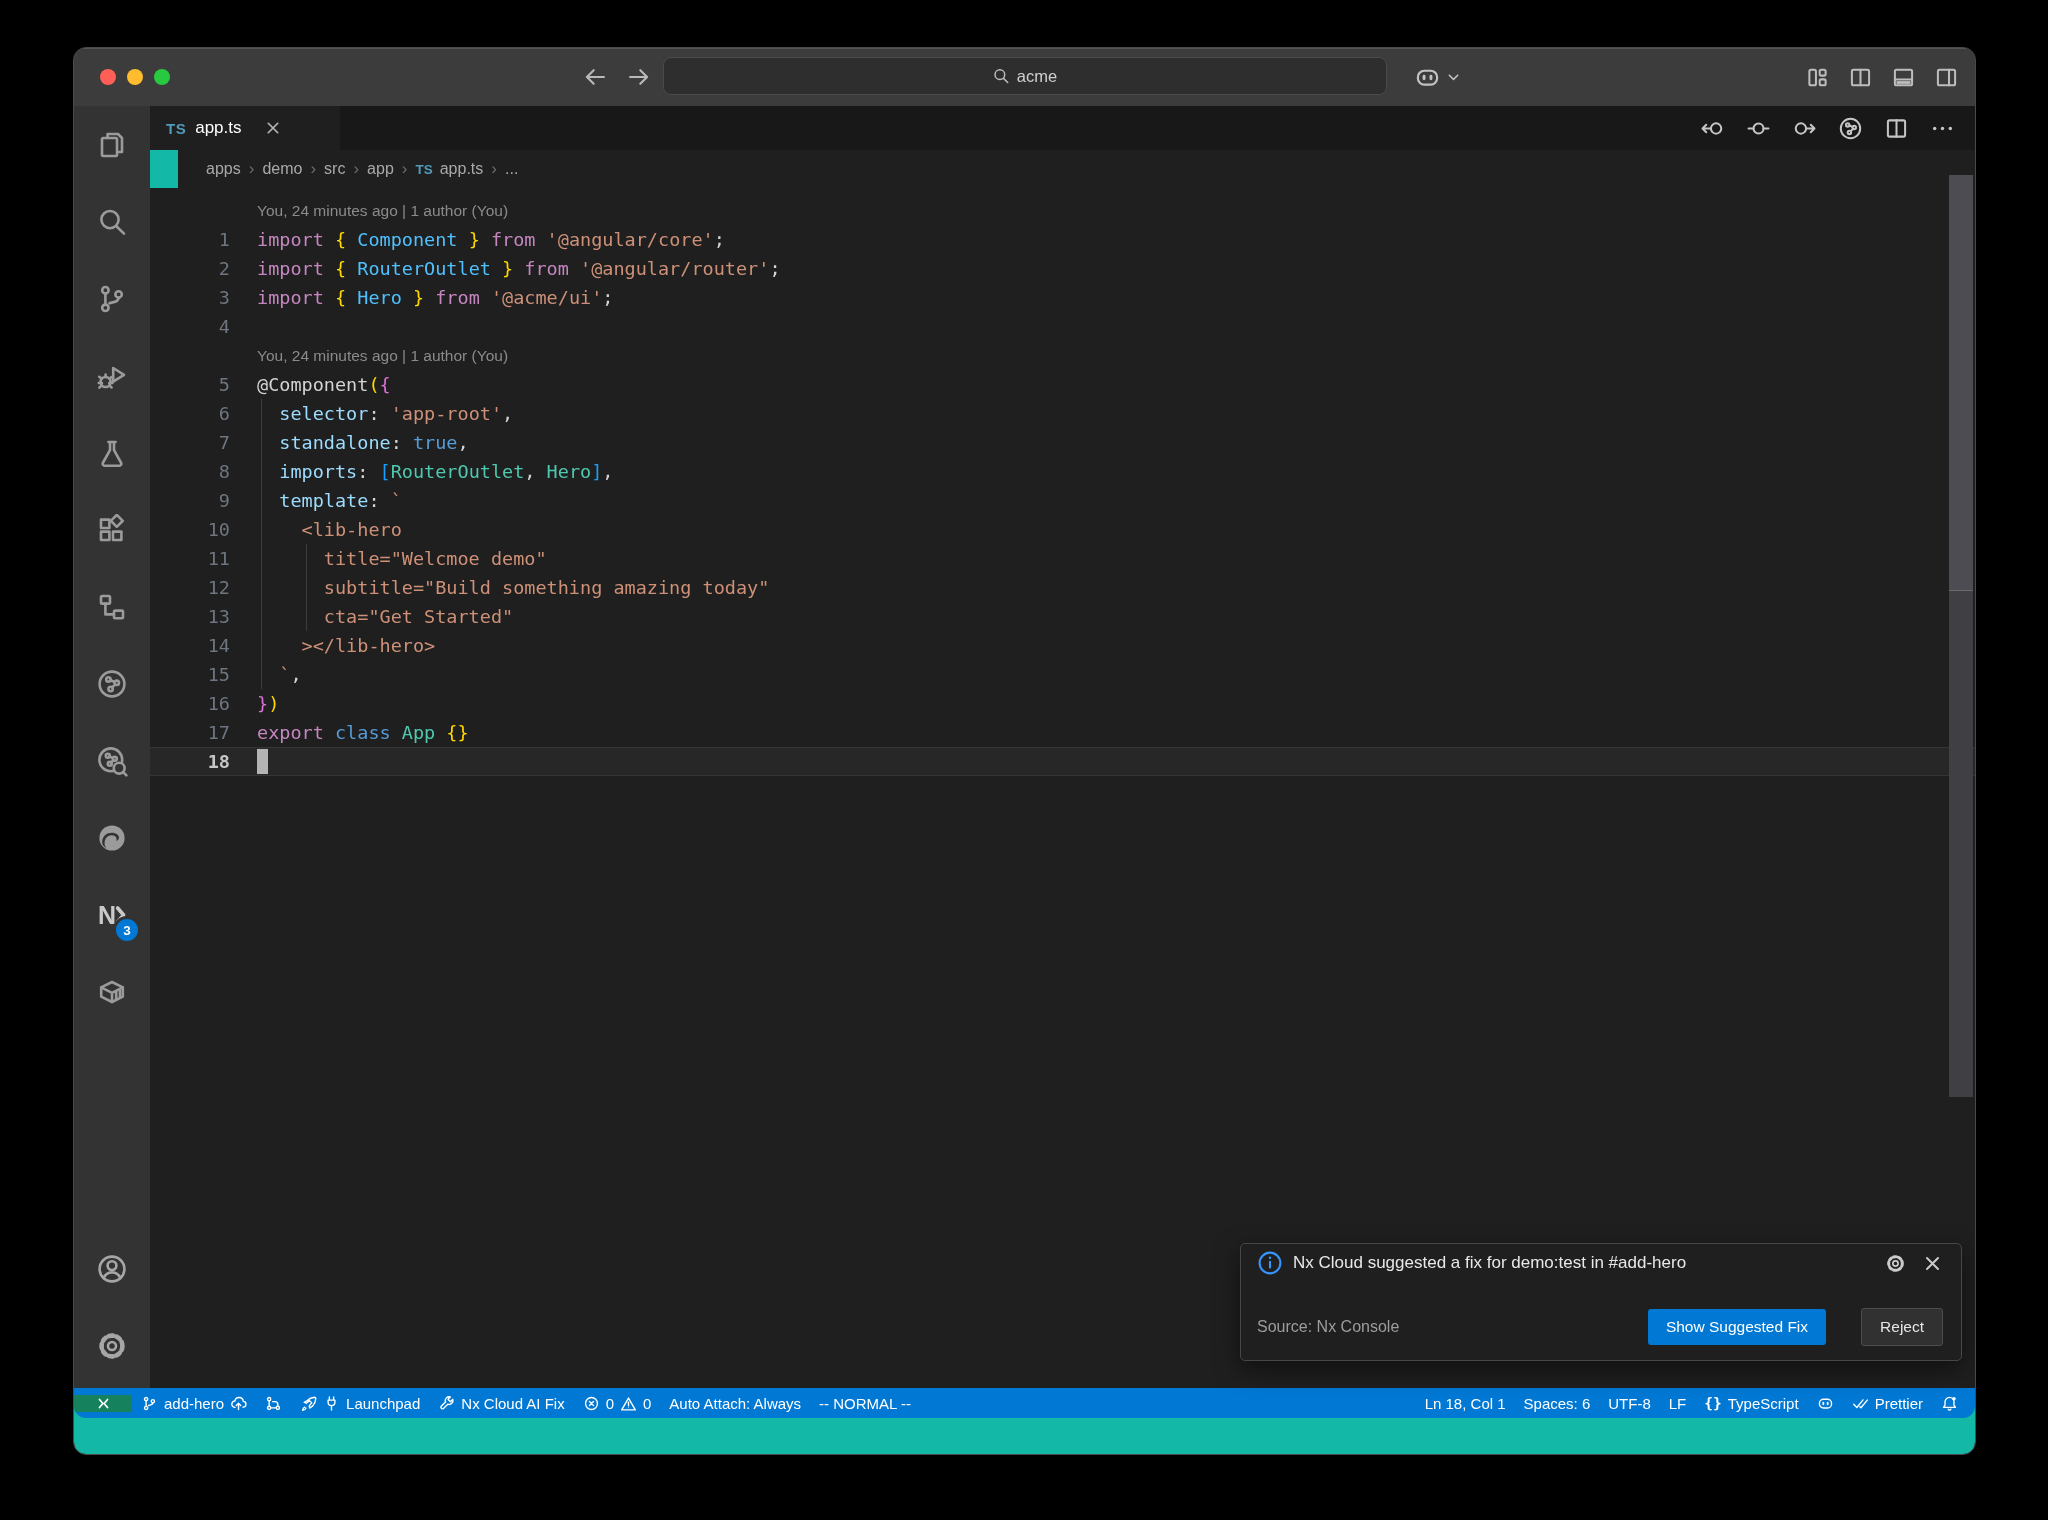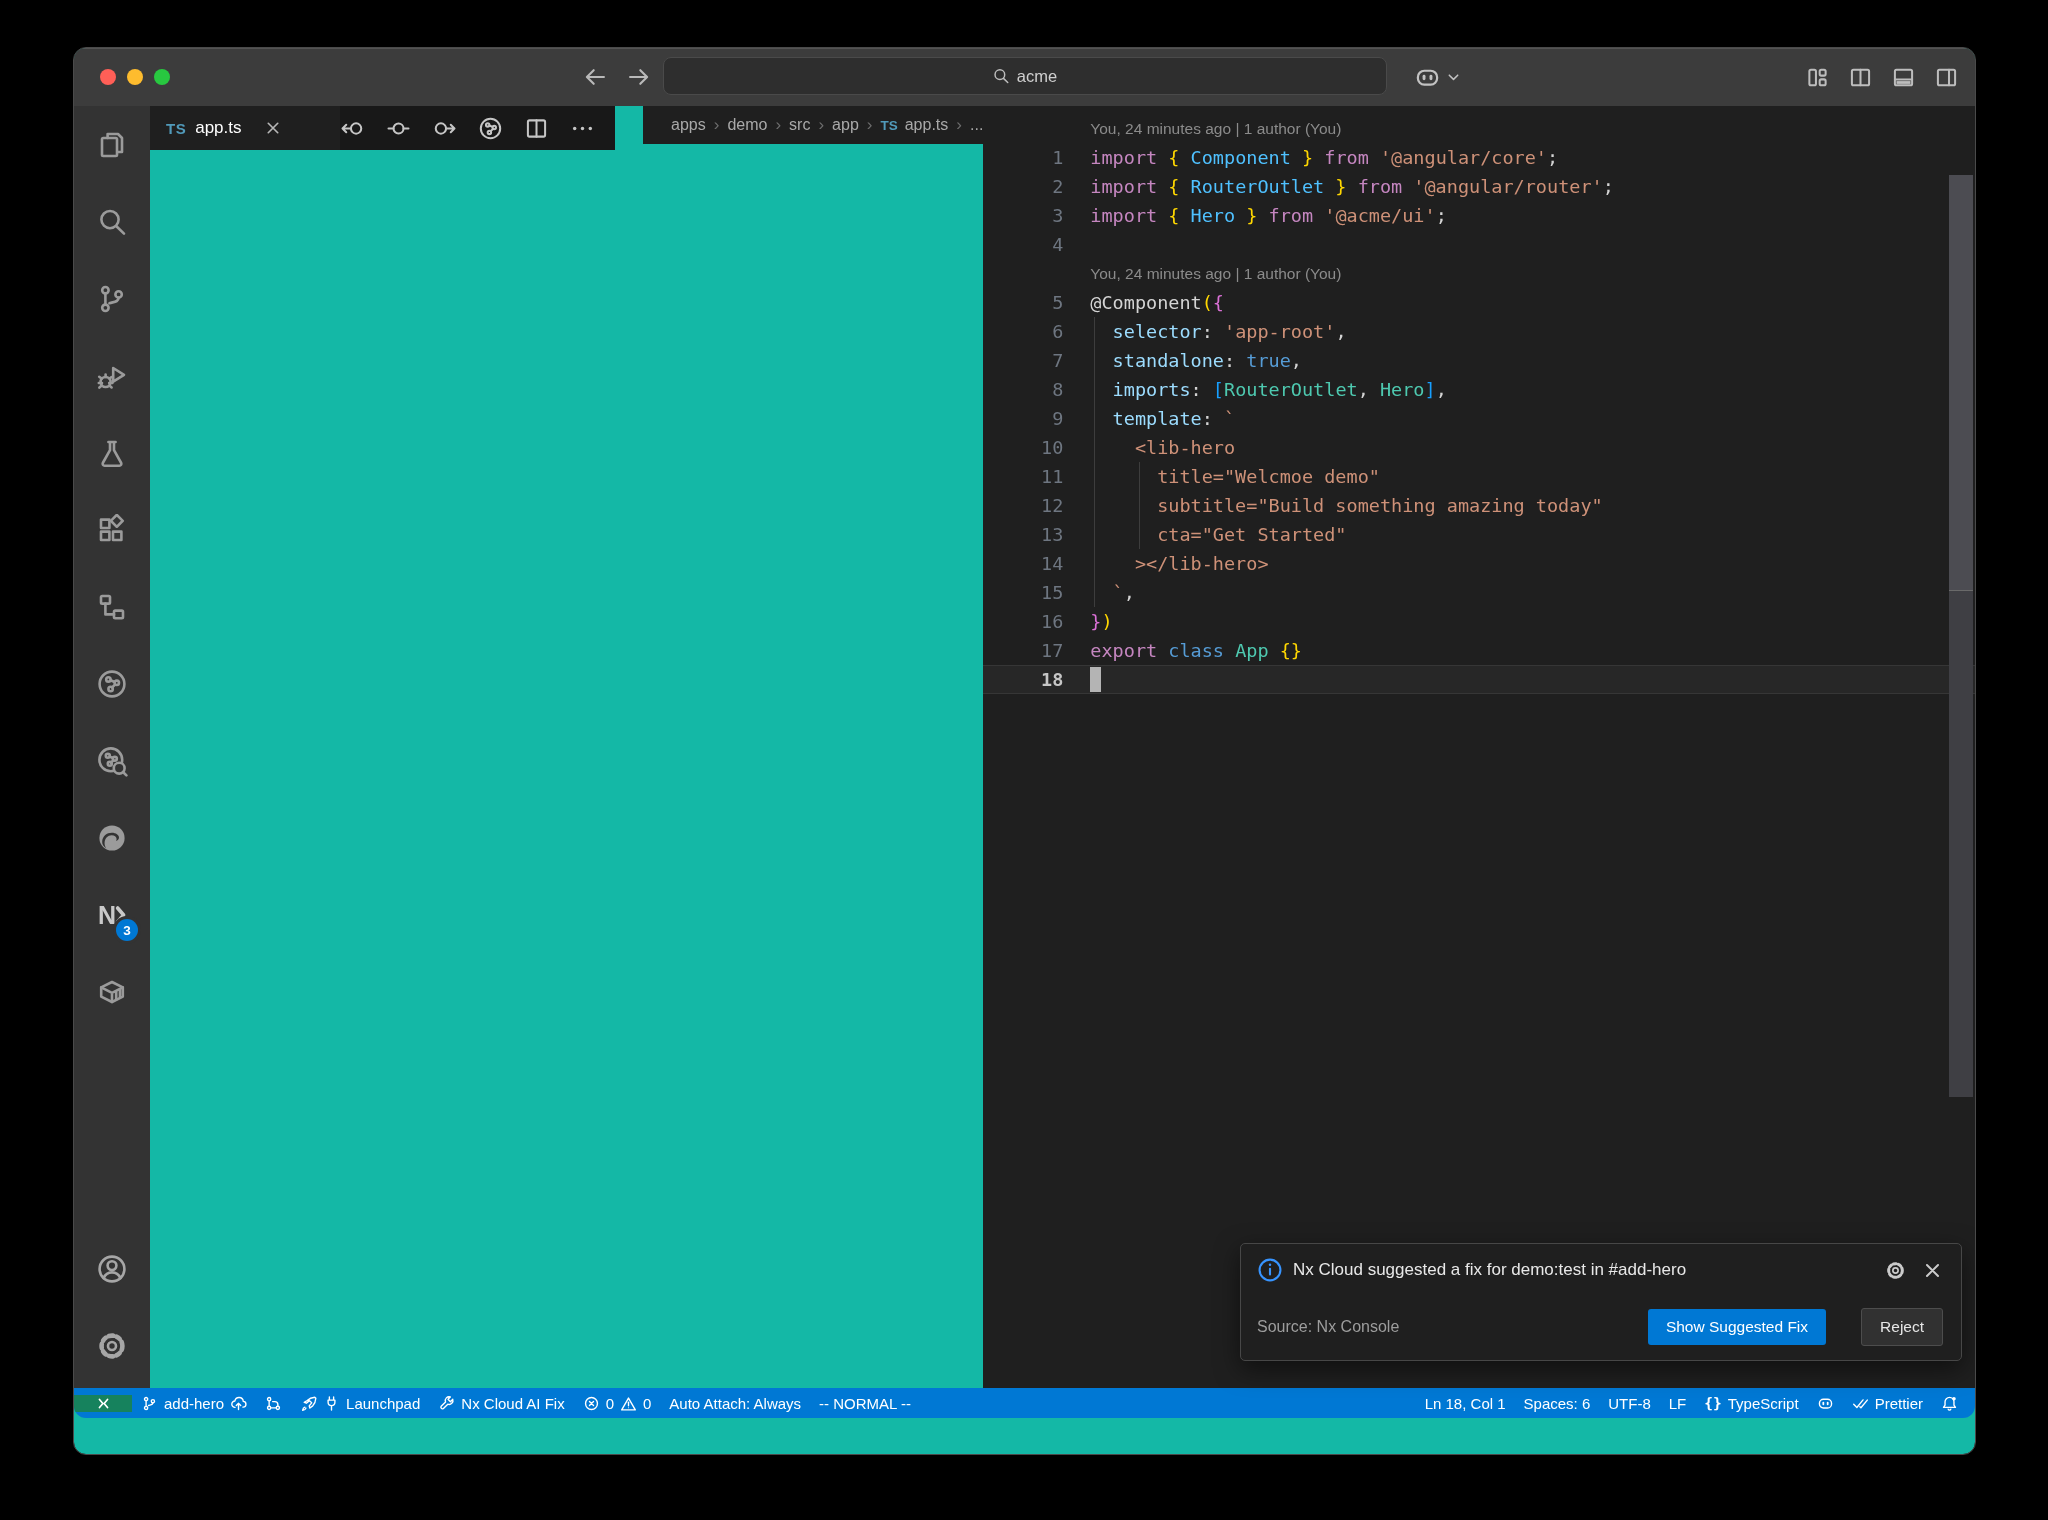--- a/index.html
+++ b/index.html
@@ -20,21 +20,21 @@
   .layout-icons .icon{width:25px;height:25px;}
   
   .main{display:flex;height:1282px;}
   .activitybar{width:76px;background:#333333;display:flex;flex-direction:column;align-items:center;flex:none;}
   .ab-item{position:relative;width:76px;height:77px;display:flex;align-items:center;justify-content:center;color:#9b9b9b;cursor:pointer;}
   .ab-item .icon{width:32px;height:32px;}
   .ab-spacer{flex:1;}
   .ab-badge{position:absolute;right:12px;bottom:12px;min-width:22px;height:22px;border-radius:11px;background:#0078d4;color:#fff;font-size:13.5px;font-weight:bold;display:flex;align-items:center;justify-content:center;box-shadow:0 0 0 3px #333333;}
   .nx-logo{width:32px;height:32px;color:#c9c9c9;}
   
-  .editor-col{flex:1;display:flex;position:relative;min-width:0;}
+  .editor-col{flex:1;display:flex;flex-direction:column;position:relative;min-width:0;}
   .tabbar{height:44px;background:#181818;display:flex;align-items:stretch;}
   .tab{display:flex;align-items:center;gap:9px;padding:0 16px;background:#1f1f1f;min-width:158px;color:#ffffff;font-size:17px;}
   .ts-badge{color:#519aba;font-weight:bold;font-size:15px;letter-spacing:.5px;}
   .tab-close{width:18px;height:18px;color:#b6b6b6;margin-left:14px;}
   .editor-actions{margin-left:auto;display:flex;align-items:center;gap:21px;padding-right:20px;color:#c5c5c5;}
   .editor-actions .icon{width:25px;height:25px;}
   .breadcrumbs{height:38px;background:#1f1f1f;display:flex;align-items:center;padding-left:28px;gap:7px;font-size:16px;color:#a9a9a9;margin-left:28px;}
   .bc-sep{color:#6d6d6d;font-size:17px;padding:0 1px;}
   .ts-mini{color:#519aba;font-weight:bold;font-size:13.5px;}
   .code-area{position:relative;flex:1;background:#1f1f1f;padding-top:8px;overflow:hidden;}
@@ -50,21 +50,21 @@
   .scrollbar .upper{position:absolute;top:0;left:0;right:0;height:45%;background:#4c4c52;border-bottom:1px solid #6a6a6a;}
   
   .statusbar{height:30px;background:#0078d4;display:flex;justify-content:space-between;align-items:center;color:#fff;font-size:15px;border-radius:0 0 12px 12px;overflow:hidden;}
   .sb-side{display:flex;align-items:stretch;}
   .sb-item{display:flex;align-items:center;gap:6px;padding:0 9px;cursor:pointer;white-space:nowrap;}
   .sb-item .icon{width:17px;height:17px;}
   .sb-remote{background:#16825d;width:58px;justify-content:center;padding:0;}
   .sb-right-pad{width:8px;}
   .sb-braces{font-family:"DejaVu Sans Mono",monospace;font-size:14.5px;font-weight:bold;}
   
-  .toast{position:absolute;right:13px;top:1195px;width:722px;height:118px;background:#1f1f1f;border:1px solid #474747;border-radius:5px;box-shadow:0 8px 24px rgba(0,0,0,.5);z-index:10;display:flex;flex-direction:column;justify-content:space-between;padding:13px 18px 14px 16px;box-sizing:border-box;}
+  .toast{position:absolute;right:13px;top:1195px;width:722px;height:118px;background:#1f1f1f;border:1px solid #474747;border-radius:5px;box-shadow:0 8px 24px rgba(0,0,0,.5);z-index:10;display:flex;flex-direction:column;justify-content:space-between;padding:6px 18px 14px 16px;box-sizing:border-box;}
   .toast-row1{display:flex;align-items:center;gap:10px;}
   .toast-title{color:#e8e8e8;font-size:17px;flex:1;}
   .toast-icon-info{width:26px;height:26px;color:#3794ff;flex:none;}
   .toast-actions-top{display:flex;align-items:center;gap:16px;color:#cbcbcb;}
   .toast-actions-top .icon{width:21px;height:21px;}
   .toast-row2{display:flex;align-items:center;}
   .toast-source{color:#9d9d9d;font-size:16px;flex:1;}
   .btn{border:none;border-radius:3px;font-size:15.5px;padding:9px 18px;cursor:pointer;font-family:"Liberation Sans",sans-serif;margin-left:23px;}
   .btn-primary{background:#0078d4;color:#fff;margin-right:12px;}
   .btn-secondary{background:#313131;color:#e6e6e6;border:1px solid #4d4d4d;}

